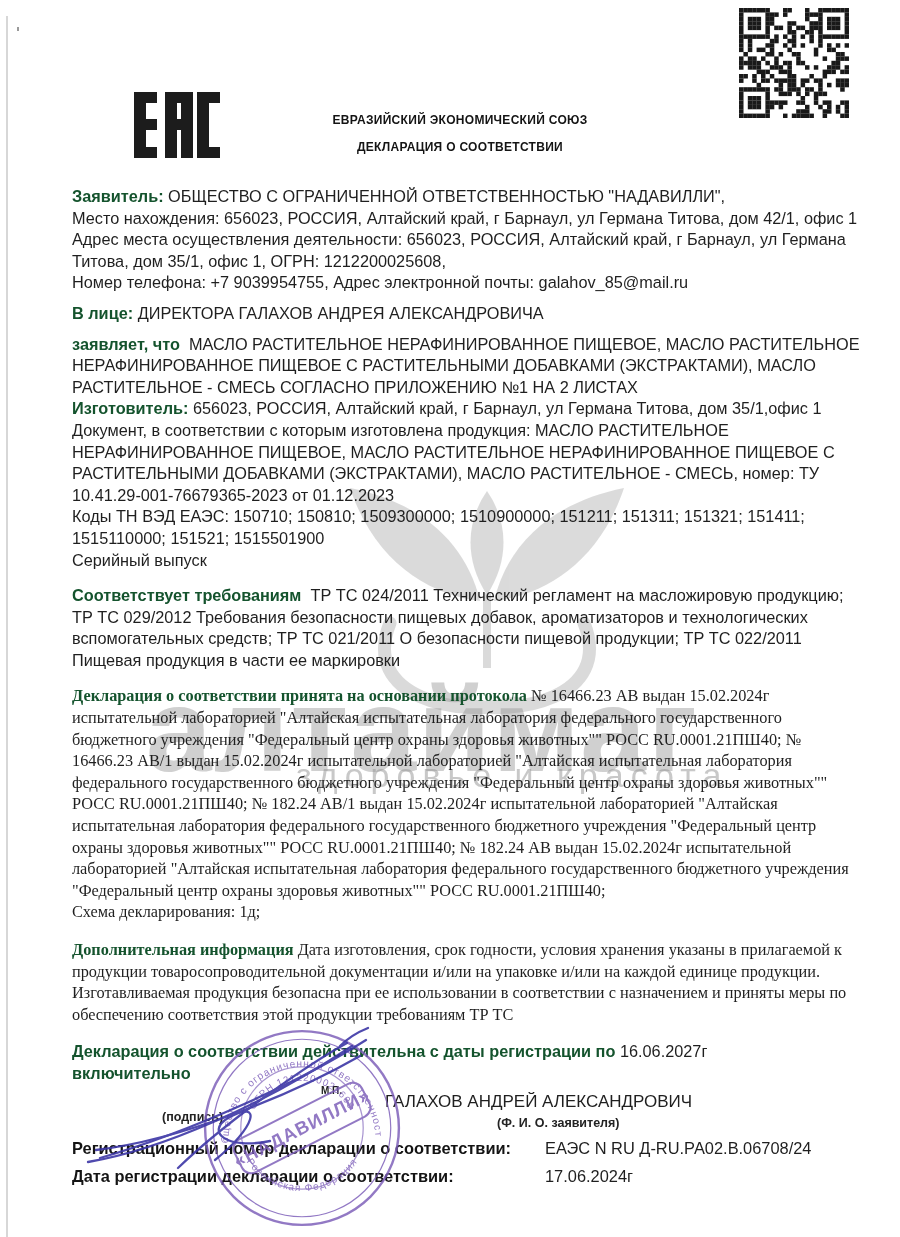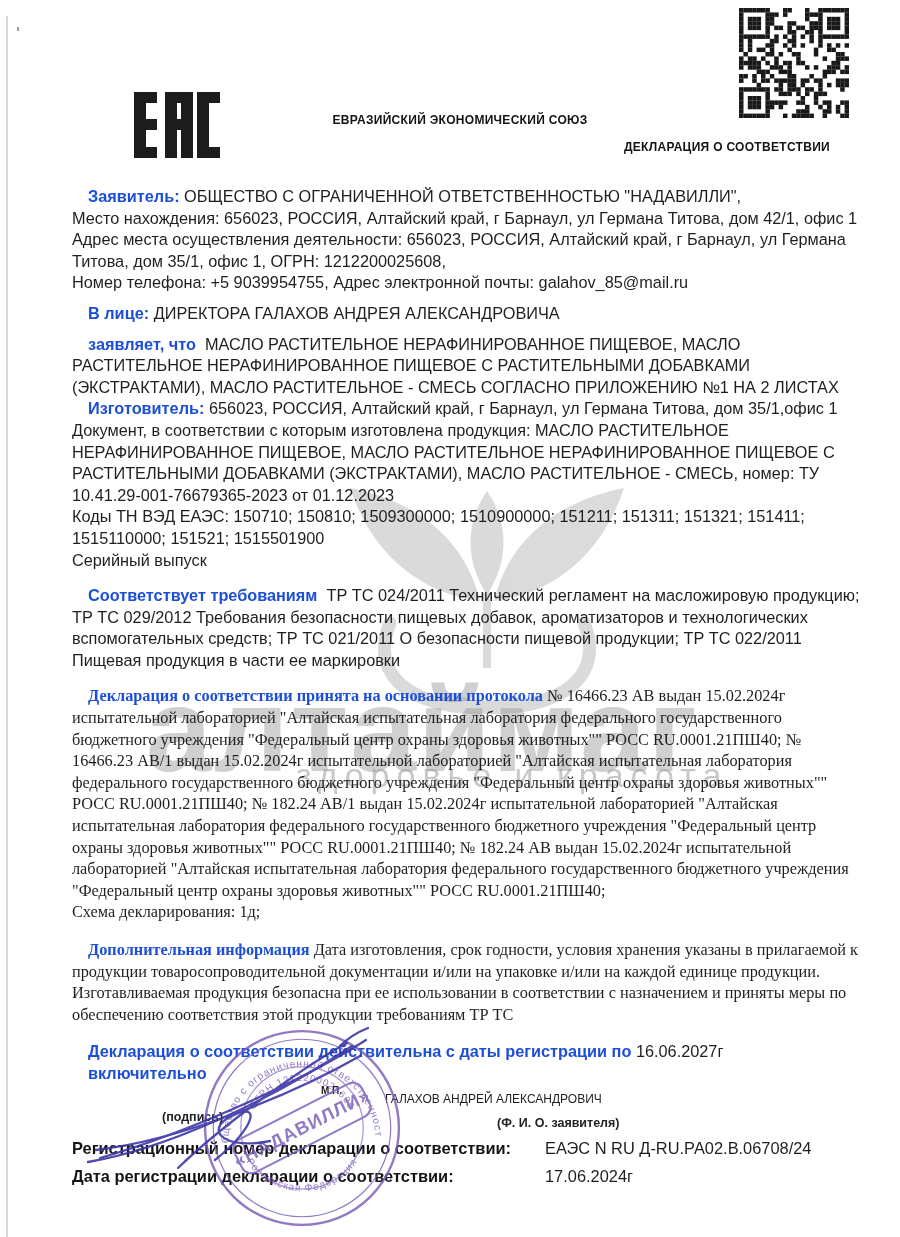--- a/index.html
+++ b/index.html
@@ -11,44 +11,44 @@
   }
   .scan-edge{position:absolute; left:6px; top:16px; bottom:0; width:2px; background:#c6c6c6; opacity:.7;}
   .scan-dot{position:absolute; left:17px; top:27px; width:2px; height:4px; background:#9a9a9a;}
 
   
   .eac{position:absolute; left:134px; top:92px; width:86px; height:66px;}
   .eac svg{display:block;}
   .sr{position:absolute; width:1px; height:1px; overflow:hidden; clip-path:inset(50%);}
   .titles{position:absolute; left:90px; right:70px; top:113px; text-align:center;}
   .title{font-weight:bold; font-size:12px; letter-spacing:.3px; color:#141414;}
-  .title + .title{margin-top:13px;text-align:right;}
+  .title + .title{margin-top:13px;}
   .qr{position:absolute; left:739px; top:8px; width:110px; height:110px;}
 
   
   .wm-layer{position:absolute; inset:0; z-index:0; pointer-events:none;}
   .wm-leaf{position:absolute; left:330px; top:483px;}
   .wm-t1{position:absolute; left:146px; top:662px; font-size:118px; font-weight:bold;
          color:rgba(142,142,142,.42); letter-spacing:2px; white-space:nowrap;}
   .wm-t2{position:absolute; left:296px; top:756px; font-size:34px; font-weight:normal;
          color:rgba(145,145,145,.5); letter-spacing:7px; white-space:nowrap;}
 
   
   .content{position:absolute; left:72px; width:790px; top:186px; z-index:1;
            font-size:16.3px; line-height:21.6px;}
   .block{margin:0 0 9px 0;}
   .block.m14{margin-bottom:14px;}
   .block.m16{margin-bottom:16px;font-family:Liberation Serif, serif;}
-  b{color:#1d4ed8;margin-left:16px;}
+  b{color:#14532d;}
 
   
   .abs{position:absolute; z-index:1;}
   .cap{font-size:12.5px; font-weight:bold; color:#232323;}
   .mp{font-size:10px; font-weight:bold;}
-  .fio{font-size:12px;}
+  .fio{font-size:17px;}
   .reg-label{font-size:16.4px; font-weight:bold; color:#141414;}
   .reg-value{font-size:16.4px;}
 
   .stamp{position:absolute; left:200px; top:1026px; z-index:2; opacity:.82;}
   .sign{position:absolute; inset:0; z-index:3; pointer-events:none;}
 </style>
 </head>
 <body>
 
 <div class="page">
@@ -403,21 +403,21 @@
         <rect x="103.68" y="103.68" width="4.42" height="4.42"></rect>
       </svg>
   </div>
 
   <div class="content">
 
     <div class="block">
       <div><b>Заявитель:</b> <span>ОБЩЕСТВО С ОГРАНИЧЕННОЙ ОТВЕТСТВЕННОСТЬЮ "НАДАВИЛЛИ",</span></div>
       <div>Место нахождения: 656023, РОССИЯ, Алтайский край, г Барнаул, ул Германа Титова, дом 42/1, офис 1</div>
       <div>Адрес места осуществления деятельности: 656023, РОССИЯ, Алтайский край, г Барнаул, ул Германа Титова, дом 35/1, офис 1, ОГРН: 1212200025608,</div>
-      <div>Номер телефона: +5 9039954755, Адрес электронной почты: galahov_85@mail.ru</div>
+      <div>Номер телефона: +7 9039954755, Адрес электронной почты: galahov_85@mail.ru</div>
     </div>
 
     <div class="block">
       <b>В лице:</b>
       <span>ДИРЕКТОРА ГАЛАХОВ АНДРЕЯ АЛЕКСАНДРОВИЧА</span>
     </div>
 
     <div class="block m14">
       <div><b>заявляет, что</b>&nbsp; <span>МАСЛО РАСТИТЕЛЬНОЕ НЕРАФИНИРОВАННОЕ ПИЩЕВОЕ, МАСЛО РАСТИТЕЛЬНОЕ НЕРАФИНИРОВАННОЕ ПИЩЕВОЕ С РАСТИТЕЛЬНЫМИ ДОБАВКАМИ (ЭКСТРАКТАМИ), МАСЛО РАСТИТЕЛЬНОЕ - СМЕСЬ  СОГЛАСНО ПРИЛОЖЕНИЮ №1 НА 2 ЛИСТАХ</span></div>
       <div><b>Изготовитель:</b> <span>656023, РОССИЯ, Алтайский край, г Барнаул, ул Германа Титова, дом 35/1,офис 1</span></div>

